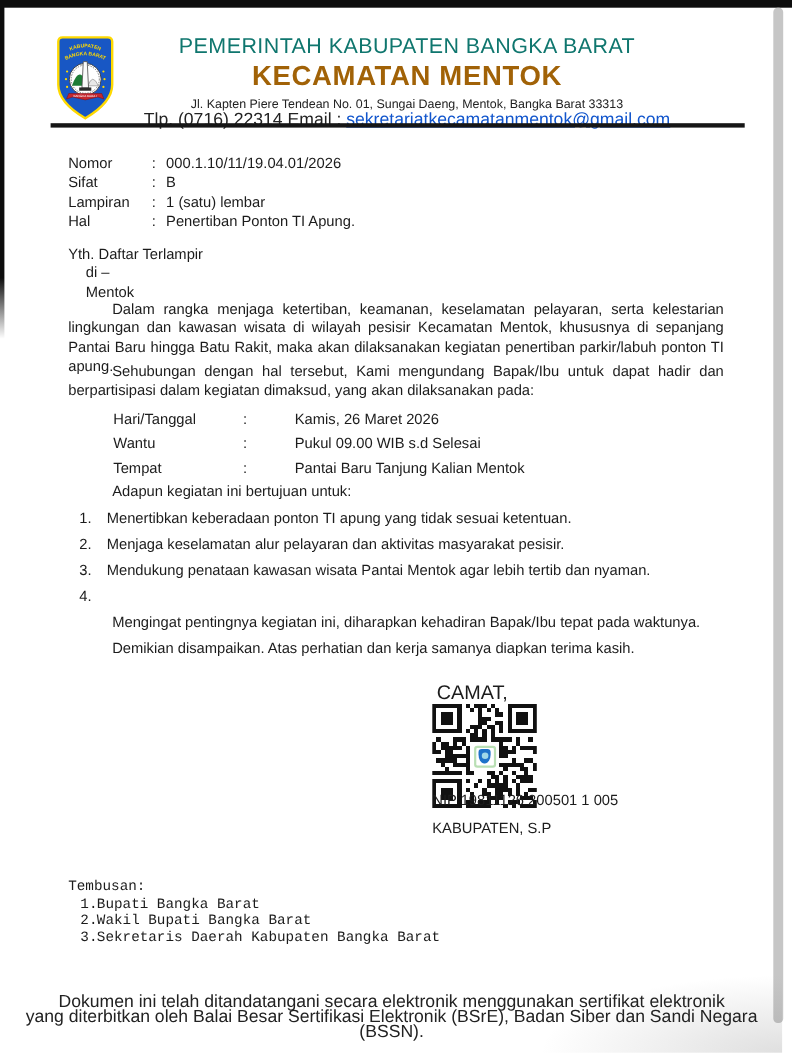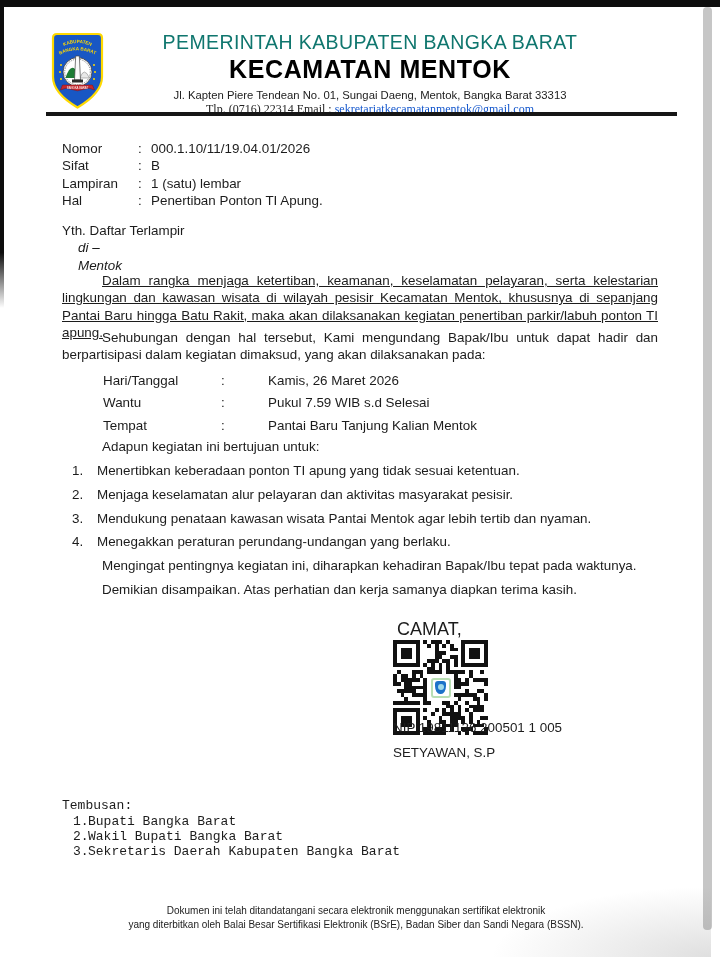--- a/index.html
+++ b/index.html
@@ -17,38 +17,38 @@
               background:linear-gradient(#0d0d0d 82%, rgba(13,13,13,0)); }
   .scrollbar{ position:absolute; left:703px; top:7px; width:9px; height:923px;
               background:#c6c6c6; border-radius:4px; }
   .corner-shade{ position:absolute; right:9px; bottom:0; width:250px; height:80px;
               background:radial-gradient(ellipse at 100% 100%, rgba(110,110,110,.22), rgba(110,110,110,0) 62%); }
 
   
   .logo { position:absolute; left:51px; top:32px; width:53px; height:78px; }
   .lh-text { position:absolute; left:102px; top:31px; width:536px; text-align:center; }
   .lh-gov    { font-size:19.5px; line-height:23px; letter-spacing:.4px; color:#0f766e; }
-  .lh-office { font-size:25px; line-height:29px; font-weight:bold; letter-spacing:.6px; color:#000000; margin-top:1px; }
+  .lh-office { font-size:25px; line-height:29px; font-weight:bold; letter-spacing:.6px; color:#a16207; margin-top:1px; }
   .lh-addr   { font-size:11.3px; line-height:13px; margin-top:5px; color:#222; }
-  .lh-tlp    { font-size:12px; line-height:13px; margin-top:1px; color:#222;font-family:Liberation Serif, serif; }
+  .lh-tlp    { font-size:16px; line-height:13px; margin-top:1px; color:#222; }
   .lh-email  { color:#1155cc; text-decoration:underline; }
   .divider { position:absolute; left:46px; top:112px; width:631px; height:4px; background:#161616; }
 
   
   .meta { position:absolute; left:62px; top:140px; font-size:13.4px; line-height:17.3px; }
   .meta-row { display:flex; }
   .m-label { width:76px; }
   .m-colon { width:13px; }
 
   .recipient { position:absolute; left:62px; top:222px; font-size:13.4px; line-height:17.3px; }
-  .r-ind { padding-left:16px;font-style:italic; }
+  .r-ind { padding-left:16px; }
 
   .para { position:absolute; left:62px; width:596px; font-size:13.4px; line-height:17.3px;
           text-align:justify; text-indent:40px; }
-  .p1 { top:272px;text-decoration:underline; } .p2 { top:329px; }
+  .p1 { top:272px; } .p2 { top:329px; }
 
   .schedule { position:absolute; left:103px; top:372px; font-size:13.4px; line-height:17.3px; }
   .s-row { display:flex; margin-bottom:5.2px;gap:28px; }
   .s-label { width:90px; }
   .s-colon { width:19px; }
 
   .purpose-intro { position:absolute; left:62px; top:438px; width:596px;
                    font-size:13.4px; line-height:17.3px; text-indent:40px; }
   .purposes { position:absolute; left:72px; top:462px; width:590px; font-size:13.4px; line-height:17.3px; }
   .o-row { display:flex; margin-bottom:6.5px; }
@@ -71,21 +71,21 @@
   .sig-name { position:absolute; left:393px; top:744px; font-size:13.4px; line-height:17px; }
   .sig-nip  { position:absolute; left:393px; top:719px; font-size:13.4px; line-height:17px; }
 
   
   .tembusan { position:absolute; left:62px; top:799px; font-size:13px; line-height:14.8px;font-family:Liberation Mono, monospace; }
   .t-title { margin-bottom:1.5px; }
   .t-row { display:flex; padding-left:11px; }
   .t-num { width:15px; }
 
   .footer { position:absolute; left:0; top:904px; width:712px; text-align:center;
-            font-size:10px; line-height:13.8px; color:#222; }
+            font-size:16px; line-height:13.8px; color:#222; }
 </style>
 </head>
 <body>
 
 <div class="page">
 
   <div class="topbar"></div>
   <div class="leftstrip"></div>
   <div class="scrollbar"></div>
   <div class="corner-shade"></div>
@@ -162,21 +162,21 @@
 
   <div class="schedule">
     <div class="s-row">
       <span class="s-label">Hari/Tanggal</span>
       <span class="s-colon">:</span>
       <span>Kamis, 26 Maret 2026</span>
     </div>
     <div class="s-row">
       <span class="s-label">Wantu</span>
       <span class="s-colon">:</span>
-      <span>Pukul 7.59 WIB s.d Selesai</span>
+      <span>Pukul 09.00 WIB s.d Selesai</span>
     </div>
     <div class="s-row">
       <span class="s-label">Tempat</span>
       <span class="s-colon">:</span>
       <span>Pantai Baru Tanjung Kalian Mentok</span>
     </div>
   </div>
 
   <div class="purpose-intro">Adapun kegiatan ini bertujuan untuk:</div>
   <div class="purposes">
@@ -187,21 +187,20 @@
     <div class="o-row">
       <span class="o-num">2.</span>
       <span>Menjaga keselamatan alur pelayaran dan aktivitas masyarakat pesisir.</span>
     </div>
     <div class="o-row">
       <span class="o-num">3.</span>
       <span>Mendukung penataan kawasan wisata Pantai Mentok agar lebih tertib dan nyaman.</span>
     </div>
     <div class="o-row">
       <span class="o-num">4.</span>
-      <span>Menegakkan peraturan perundang-undangan yang berlaku.</span>
     </div>
   </div>
 
   <div class="closing c1">Mengingat pentingnya kegiatan ini, diharapkan kehadiran Bapak/Ibu tepat pada waktunya.</div>
   <div class="closing c2">Demikian disampaikan. Atas perhatian dan kerja samanya diapkan terima kasih.</div>
 
   <div class="sig-title">CAMAT,</div>
   <div class="sig-qr">
     <svg id="qr-svg" width="95" height="95" viewBox="0 0 25 25" shape-rendering="crispEdges" xmlns="http://www.w3.org/2000/svg">
         <rect x="0" y="0" width="1" height="1" fill="#111"></rect>
@@ -500,21 +499,21 @@
         <rect x="19" y="24" width="1" height="1" fill="#111"></rect>
         <rect x="21" y="24" width="1" height="1" fill="#111"></rect>
         <rect x="22" y="24" width="1" height="1" fill="#111"></rect>
         <rect x="23" y="24" width="1" height="1" fill="#111"></rect>
         <rect x="24" y="24" width="1" height="1" fill="#111"></rect>
       </svg>
     <div class="qr-logo">
       <div class="qr-shield"></div>
     </div>
   </div>
-  <div class="sig-name">SETYAWAN, S.P</div>
+  <div class="sig-name">KABUPATEN, S.P</div>
   <div class="sig-nip">NIP 19811126 200501 1 005</div>
 
   <div class="tembusan">
     <div class="t-title">Tembusan:</div>
     <div class="t-row">
       <span class="t-num">1.</span>
       <span>Bupati Bangka Barat</span>
     </div>
     <div class="t-row">
       <span class="t-num">2.</span>

